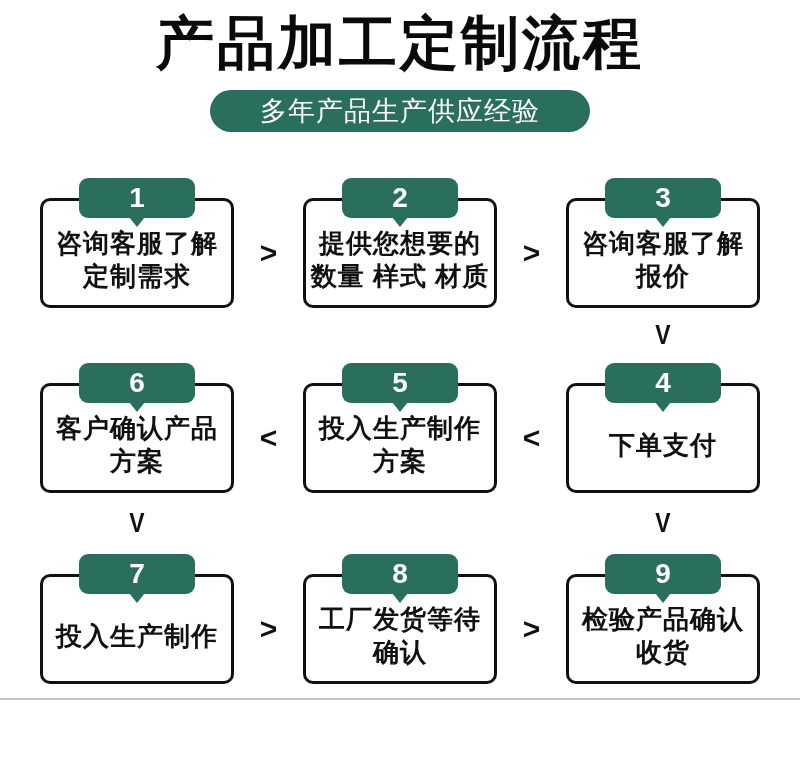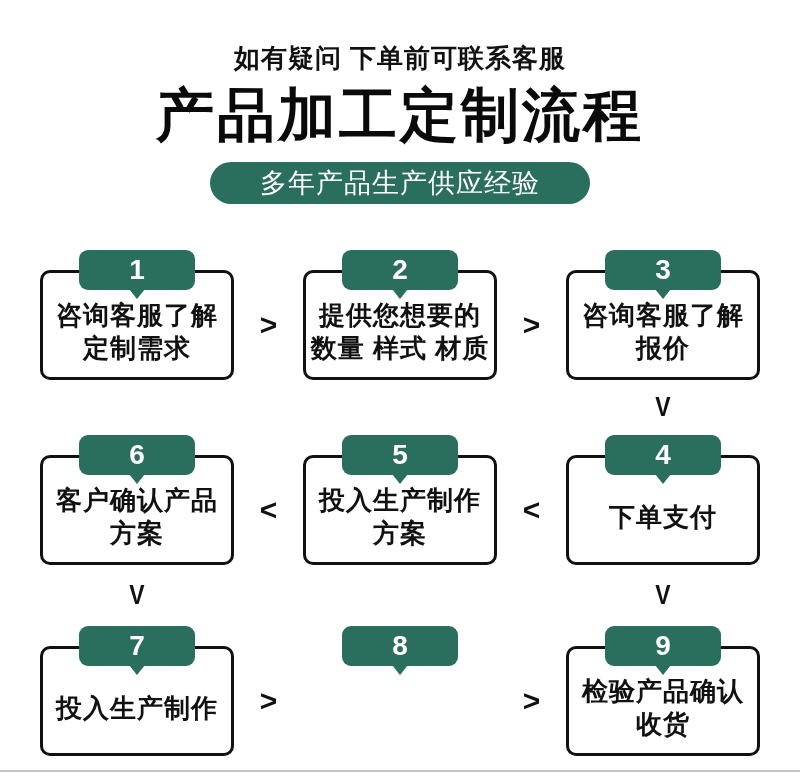--- a/index.html
+++ b/index.html
@@ -147,21 +147,20 @@
     margin-top: 14px;
     width: 100%;
     border-top: 2px solid #c4c4c4;
   }
 </style>
 </head>
 <body>
 
 <div class="page">
 
-  <div class="top-note">如有疑问 下单前可联系客服</div>
   <div class="main-title">产品加工定制流程</div>
   <div class="badge">多年产品生产供应经验</div>
 
   <div class="flow">
 
     <div class="row first">
       <div class="slot">
         <div class="tab">
           <span>1</span>
         </div>
@@ -252,20 +251,24 @@
         </div>
         <div class="card">
           <span class="line">投入生产制作</span>
         </div>
       </div>
       <div class="harrow">&gt;</div>
       <div class="slot">
         <div class="tab">
           <span>8</span>
         </div>
+        <div class="card">
+          <span class="line">工厂发货等待</span>
+          <span class="line">确认</span>
+        </div>
       </div>
       <div class="harrow">&gt;</div>
       <div class="slot">
         <div class="tab">
           <span>9</span>
         </div>
         <div class="card">
           <span class="line">检验产品确认</span>
           <span class="line">收货</span>
         </div>

